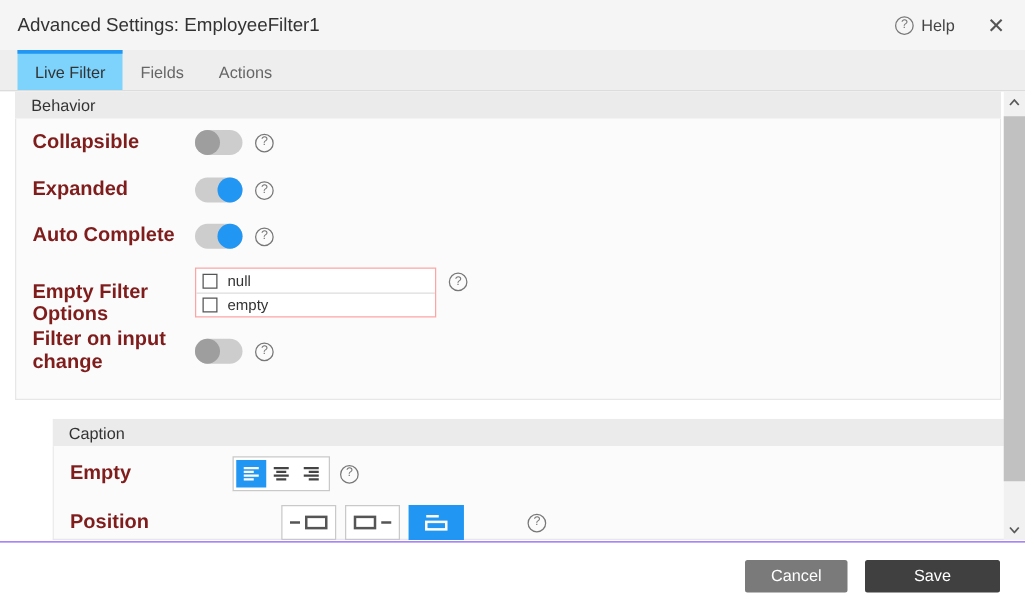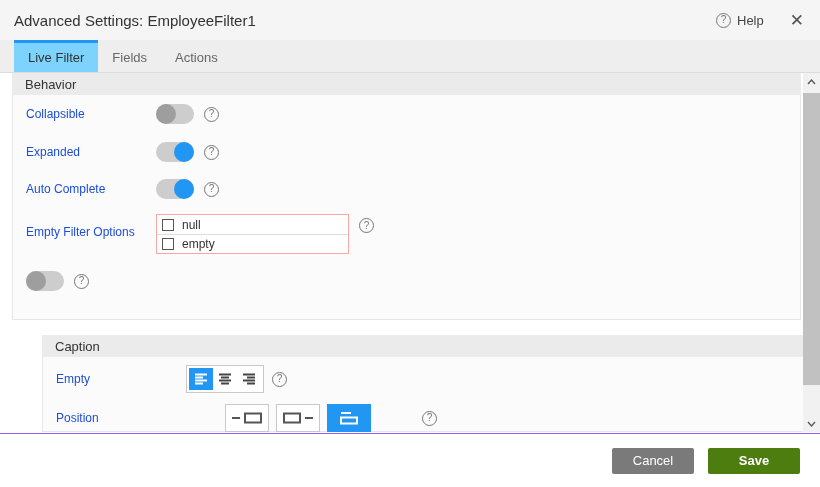--- a/index.html
+++ b/index.html
@@ -47,21 +47,21 @@
   .sec-head {
     position:absolute; left:0; top:0; right:0; height:22px;
     background:#ebebeb; display:flex; align-items:center;
     padding-left:13px; font-size:13px; color:#333;
   }
   .sec-body {
     position:absolute; left:0; top:22px; right:0; bottom:0;
     background:#fbfbfb; border:1px solid #e7e7e7; border-top:none;
   }
   .row { position:absolute; left:0; right:0; display:flex; align-items:center; padding-left:13px; }
-  .row-label { font-size:12px; color:#1d4ed8; width:130px; flex:0 0 auto; }
+  .row-label { font-size:16px; color:#7f1d1d; width:130px; flex:0 0 auto;font-weight:bold; }
 
   
   .toggle {
     width:38px; height:20px; border-radius:10px; background:#cdcdcd;
     position:relative; flex:0 0 auto; cursor:pointer; margin-right:10px;
   }
   .toggle .knob { width:20px; height:20px; border-radius:50%; position:absolute; top:0; }
   .toggle.off .knob { left:0; background:#9e9e9e; }
   .toggle.on  .knob { right:0; background:#2196f3; }
 
@@ -111,21 +111,21 @@
   .dlg-footer {
     position:absolute; left:0; top:433px; width:820px; height:54px;
     background:#fff; border-top:1px solid #8b5cf6;
     display:flex; align-items:center; justify-content:flex-end; padding-right:20px;
   }
   .btn {
     height:26px; border:none; border-radius:2px; font-size:13px; color:#fff;
     font-family:inherit; cursor:pointer; display:inline-flex; align-items:center; justify-content:center;
   }
   .btn-cancel { width:82px; background:#7a7a7a; margin-right:14px; }
-  .btn-save   { width:92px; background:#4d7c0f;font-weight:bold; }
+  .btn-save   { width:108px; background:#404040; }
 </style>
 </head>
 <body>
 
 <div class="dialog">
 
   <div class="dlg-header">
     <div class="dlg-title">Advanced Settings: EmployeeFilter1</div>
     <div class="hdr-right">
       <span class="help-circle">?</span>
@@ -177,20 +177,21 @@
           </span>
           <span class="opt-row">
             <span class="cb"></span>
             <span class="opt-label">empty</span>
           </span>
         </span>
         <span class="help-circle" style="margin-top:4px;">?</span>
       </div>
 
       <div class="row" style="top:175px; height:22px;">
+        <span class="row-label">Filter on input change</span>
         <span class="toggle off">
             <span class="knob"></span>
           </span>
         <span class="help-circle">?</span>
       </div>
 
     </div>
   </div>
 
   <div class="section sec-caption">

